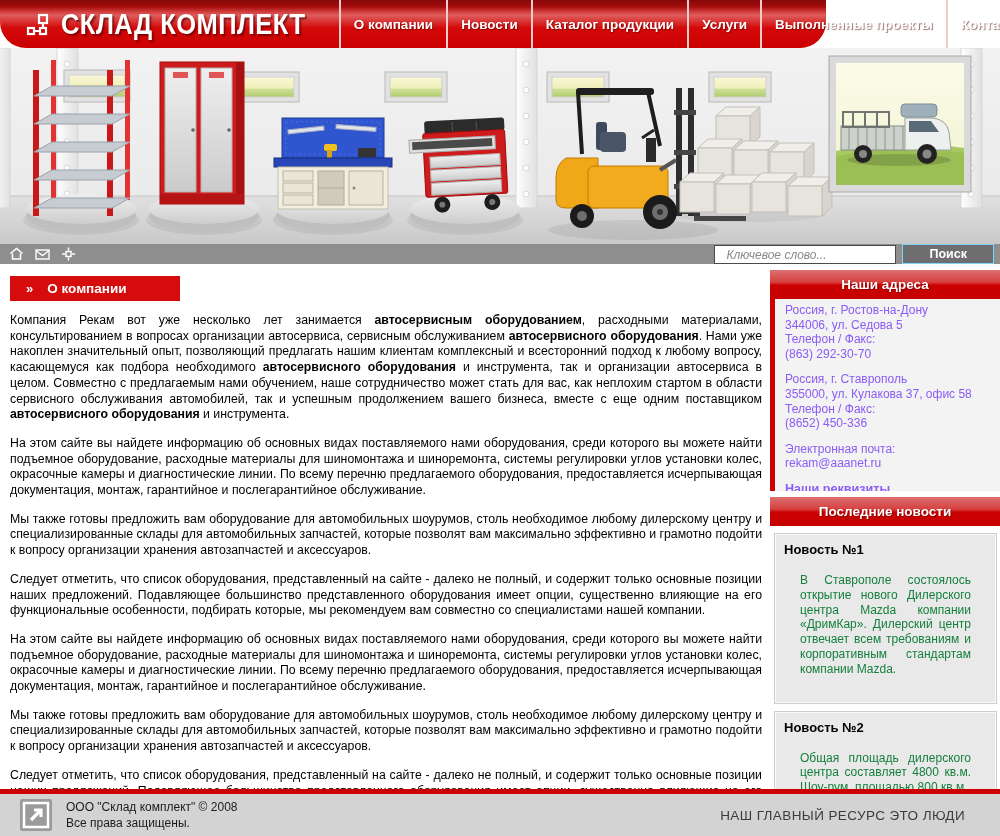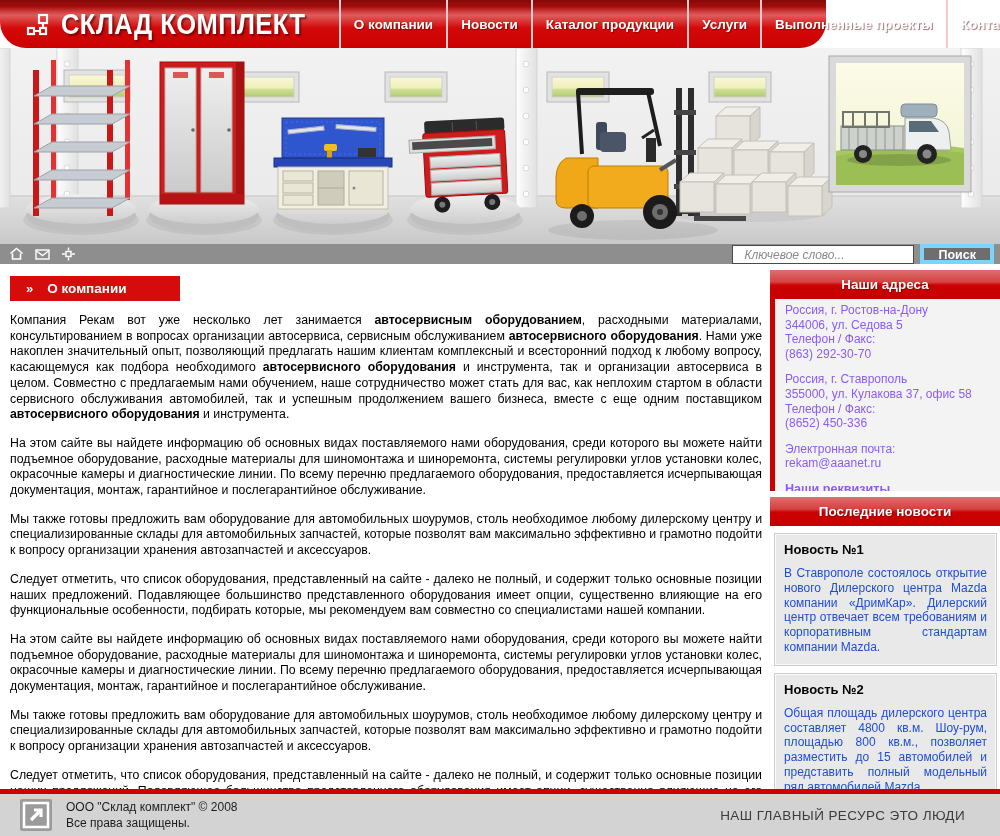--- a/index.html
+++ b/index.html
@@ -24,21 +24,21 @@
   .banner{position:absolute;top:48px;left:0;width:1000px;height:196px;overflow:hidden;}
 
   
   .toolbar{position:absolute;top:244px;left:0;width:1000px;height:20px;background:#8e8e8e;}
   .tb-icons{position:absolute;left:9px;top:3px;display:flex;gap:11px;}
   .tb-icon{width:15px;height:14px;cursor:pointer;}
   .search-box{position:absolute;right:6px;top:0;display:flex;gap:6px;align-items:flex-start;}
   .search-input{width:158px;height:15px;margin-top:1px;border:1px solid #4a4a4a;padding:1px 11px;
     font:italic 12px "Liberation Sans",sans-serif;color:#444;}
   .search-input::placeholder{color:#8a8a8a;font-style:italic;}
-  .search-btn{height:20px;padding:0 14px;background:#6e6e6e;border:4px solid #7dd3fc;
+  .search-btn{height:20px;padding:0 26px;background:#6e6e6e;border:1px solid #7dd3fc;
     color:#fff;font:bold 12.5px "Liberation Sans",sans-serif;cursor:pointer;line-height:14px;}
 
   
   .content{position:absolute;top:264px;left:0;width:1000px;height:526px;overflow:hidden;}
   .main-col{position:absolute;left:10px;top:12px;width:752px;}
   .heading-bar{width:154px;height:25px;background:#d60b0b;color:#fff;display:flex;
     align-items:center;gap:14px;padding-left:16px;font-weight:bold;font-size:13.5px;}
   .heading-marker{font-size:13px;font-weight:bold;}
   .about-text{margin-top:12px;font-size:12.3px;line-height:15.7px;text-align:justify;color:#000;}
   .para{margin:0 0 13px 0;}
@@ -51,21 +51,21 @@
     color:#fff;font-weight:bold;font-size:13.5px;display:flex;align-items:center;justify-content:center;
     text-shadow:1px 1px 1px rgba(80,0,0,.5);}
   .address-box{background:#f3f3f3;border-left:5px solid #cc0000;padding:4px 8px 10px 10px;
     font-size:12px;line-height:14.6px;color:#8b5cf6;height:178px;overflow:hidden;}
   .addr{white-space:pre-line;margin:0 0 11px 0;}
   .requisites{font-weight:bold;font-size:12.6px;cursor:pointer;margin-top:2px;}
   .news-header{margin-top:6px;}
   .news-box{margin:7px 3px 0 4px;background:#e9e9e9;border:1px solid #cdcdcd;
     box-shadow:inset 0 0 0 1px #fafafa;padding:8px 9px 10px;}
   .news-title{font-weight:bold;font-size:13px;margin:0 0 9px 0;color:#000;}
-  .news-text{font-size:12px;line-height:14.8px;text-align:justify;color:#1d4ed8;margin:0;}
+  .news-text{font-size:12px;line-height:14.8px;text-align:justify;color:#15803d;margin:16px;}
 
   
   .site-footer{position:absolute;left:0;bottom:0;width:1000px;height:47px;background:#d3d3d3;
     border-top:5px solid #cc0000;box-sizing:border-box;}
   .footer-left{position:absolute;left:20px;top:5px;display:flex;gap:14px;align-items:center;}
   .footer-logo{width:32px;height:32px;cursor:pointer;}
   .copyright{font-size:12px;color:#1c1c1c;line-height:16px;}
   .slogan{position:absolute;right:35px;top:14px;font-size:13.5px;color:#3c3c3c;letter-spacing:.4px;}
 </style>
 </head>

